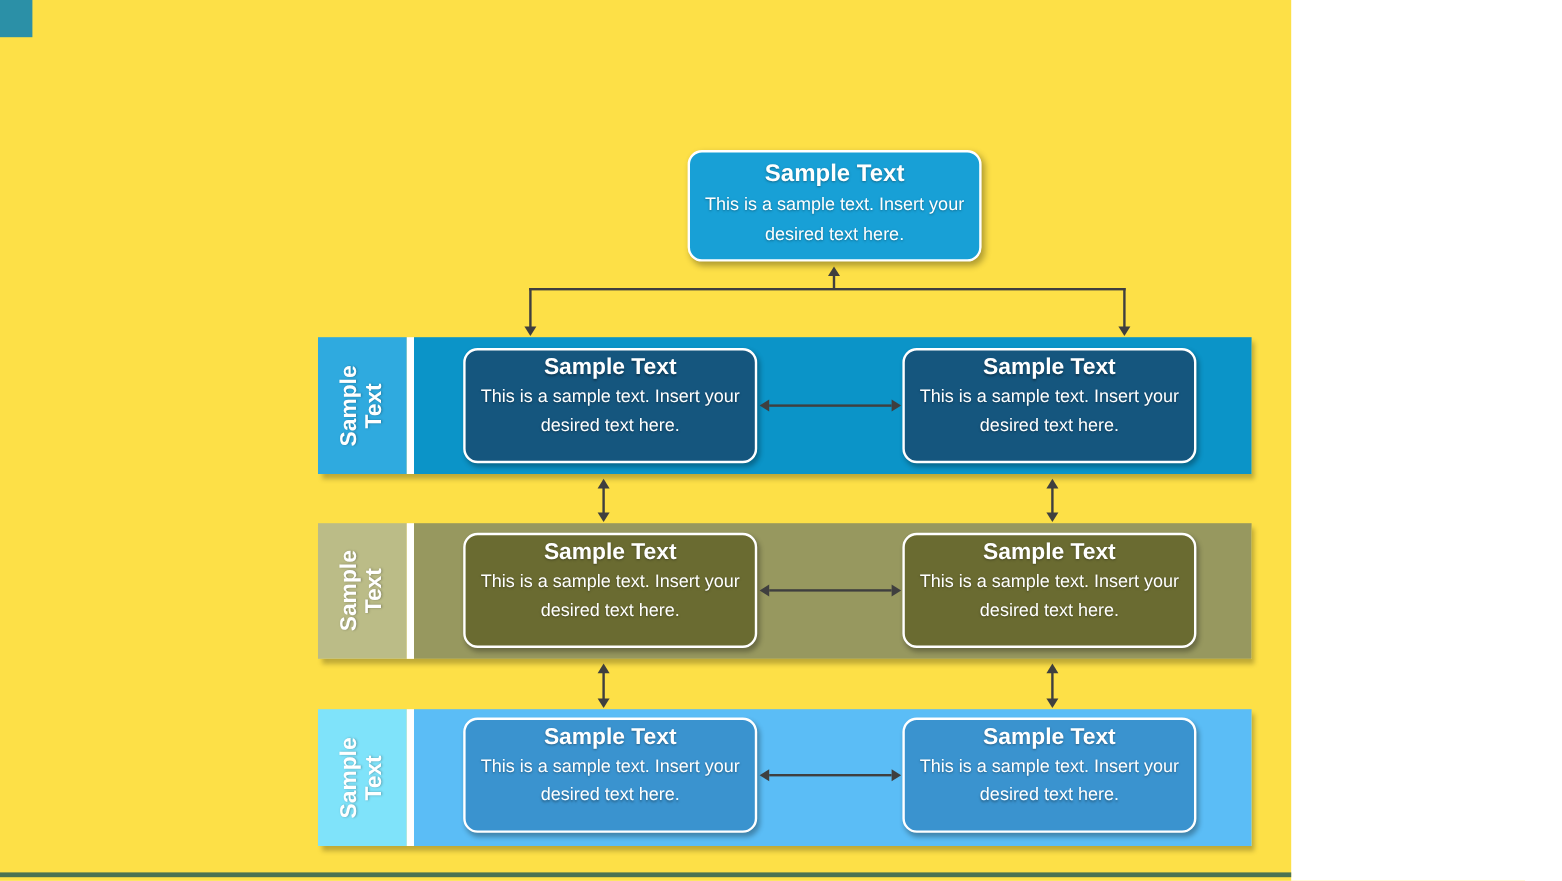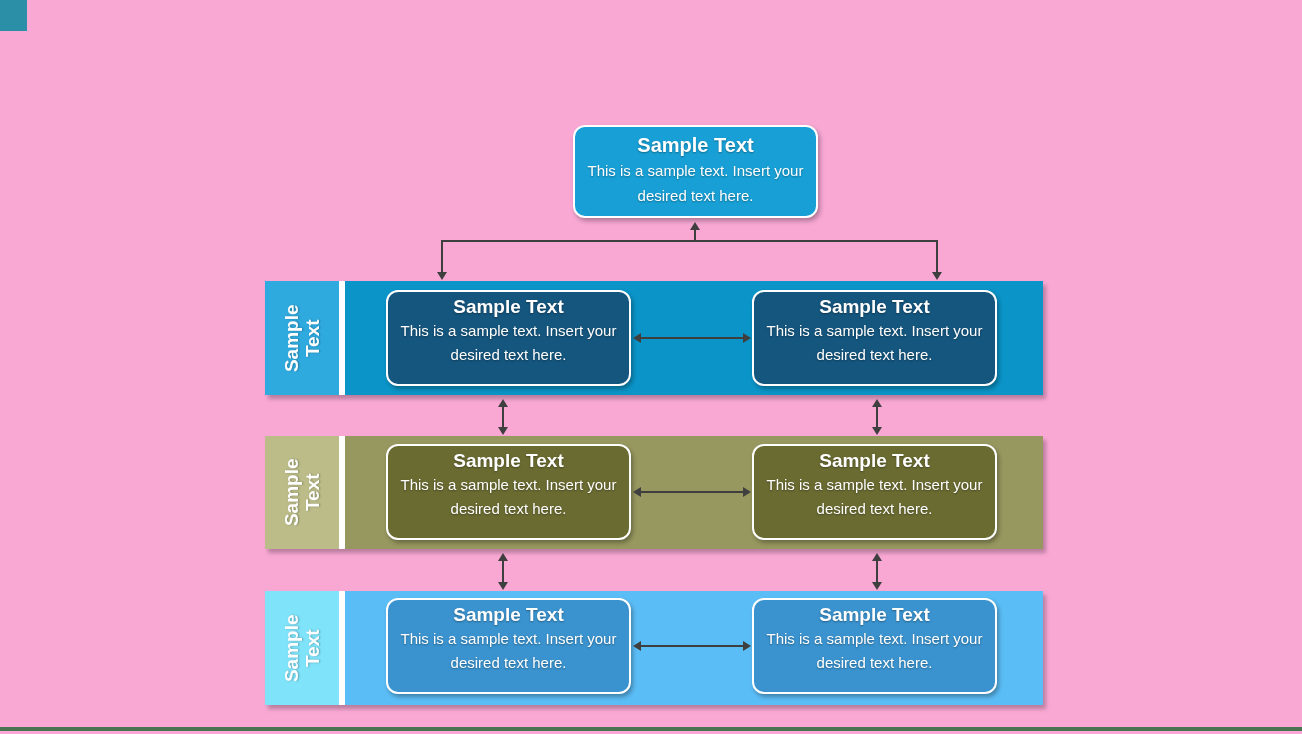--- a/index.html
+++ b/index.html
@@ -1,17 +1,17 @@
 <!DOCTYPE html>
 <html><head>
 <meta charset="utf-8">
 <style>
   html,body{margin:0;padding:0;}
   body{font-family:"Liberation Sans","DejaVu Sans",sans-serif;background:#fff;}
-  .canvas{position:relative;width:1302px;height:734px;background:#f9a8d4;overflow:hidden;}
+  .canvas{position:relative;width:1076px;height:734px;background:#fde047;overflow:hidden;}
 
   
   .corner-mark{position:absolute;left:0;top:0;width:27px;height:31px;}
   .bottom-bar{position:absolute;left:0;top:727px;width:1302px;height:4px;}
 
   
   .top-box{position:absolute;left:573px;top:125px;width:245px;height:93px;
     border:2px solid #fff;border-radius:12px;box-sizing:border-box;
     box-shadow:2px 3px 5px rgba(0,0,0,.30);text-align:center;color:#fff;}
   .top-box .node-title{margin-top:7px;font-size:20px;font-weight:bold;}

